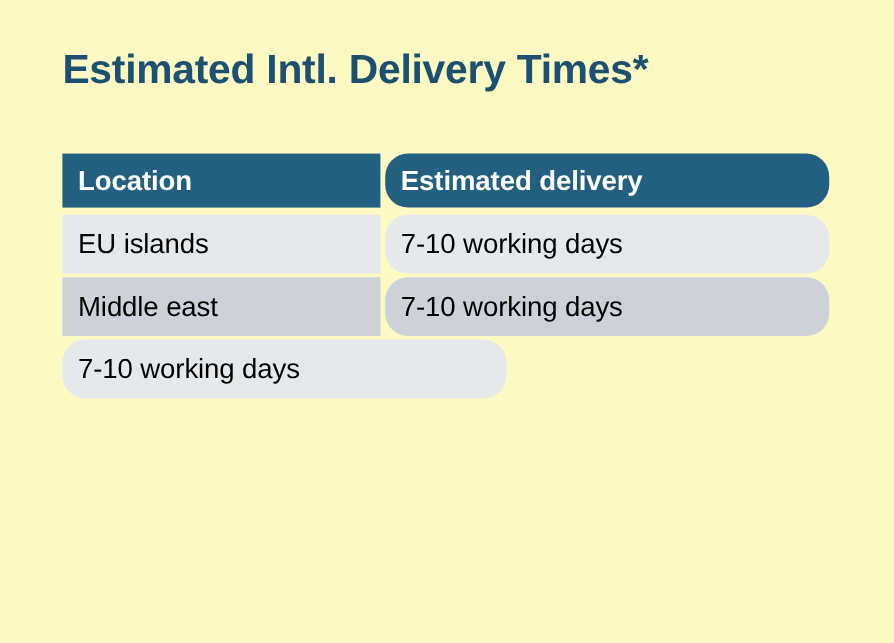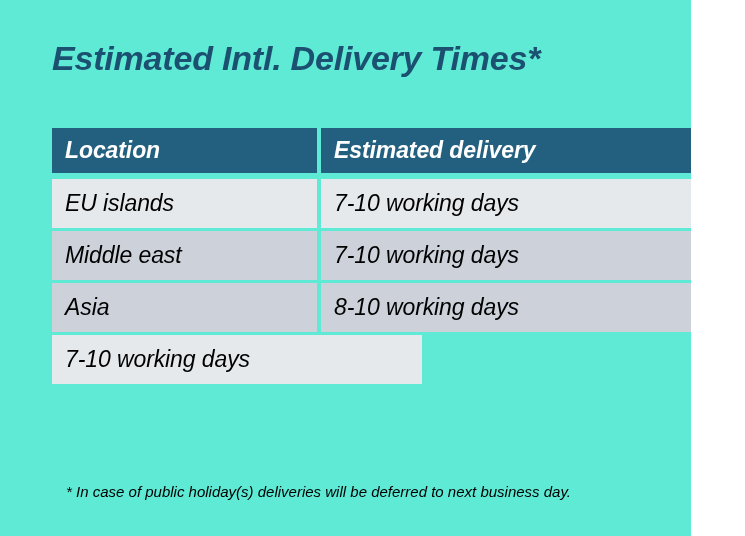--- a/index.html
+++ b/index.html
@@ -12,24 +12,23 @@
     background: #ffffff;
     font-family: "Liberation Sans", sans-serif;
     overflow: hidden;
     position: relative;
   }
 
   #page {
     position: absolute;
     left: 0;
     top: 0;
-    width: 691px;
+    width: 745px;
     height: 536px;
-    background: #5eead4;
-    font-style: italic;
+    background: #fef9c3;
   }
 
   
   #page-title {
     position: absolute;
     left: 52px;
     top: 36px;
     width: 640px;
     font-size: 34px;
     line-height: 44px;
@@ -57,21 +56,21 @@
     box-sizing: border-box;
     display: flex;
     align-items: center;
     padding-left: 13px;
     padding-right: 8px;
     overflow: hidden;
     white-space: nowrap;
   }
 
   .col-location  { width: 265px; margin-right: 4px; }
-  .col-estimated { width: 370px; }
+  .col-estimated { width: 370px; border-radius: 19px; }
 
   
   .t-row.header { margin-bottom: 3px; }
   .t-row.header .t-cell {
     height: 45px;
     background: #23607f;
     color: #ffffff;
     font-size: 23px;
     font-weight: 700;
     letter-spacing: -0.1px;
@@ -122,26 +121,21 @@
       <div class="t-cell col-location">EU islands</div>
       <div class="t-cell col-estimated">7-10 working days</div>
     </div>
 
     <div class="t-row body shade-dark">
       <div class="t-cell col-location">Middle east</div>
       <div class="t-cell col-estimated">7-10 working days</div>
     </div>
 
 
-    <div class="t-row body shade-dark">
-      <div class="t-cell col-location">Asia</div>
-      <div class="t-cell col-estimated">8-10 working days</div>
-    </div>
 
     <div class="t-row body shade-light">
       <div class="t-cell col-estimated">7-10 working days</div>
     </div>
 
   </div>
 
-  <div id="footnote">* In case of public holiday(s) deliveries will be deferred to next business day.</div>
 
 </div>
 
 </body></html>

